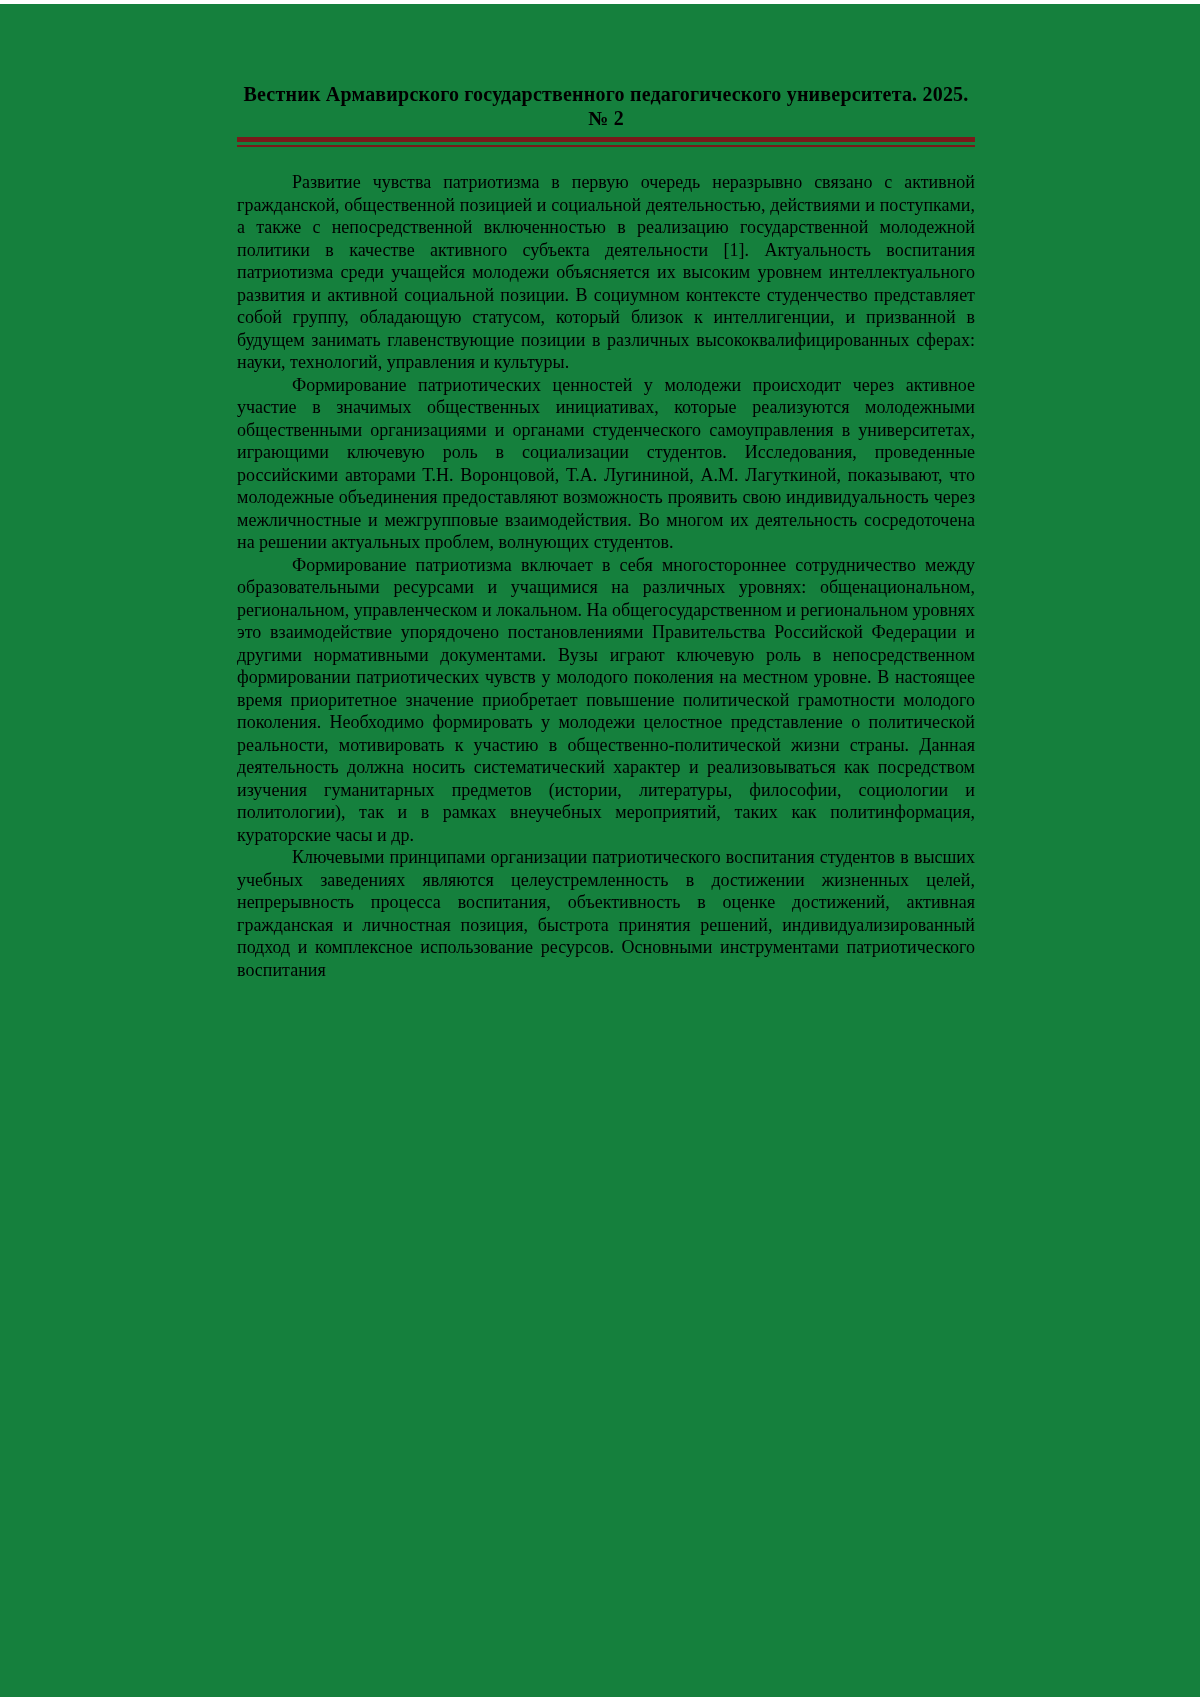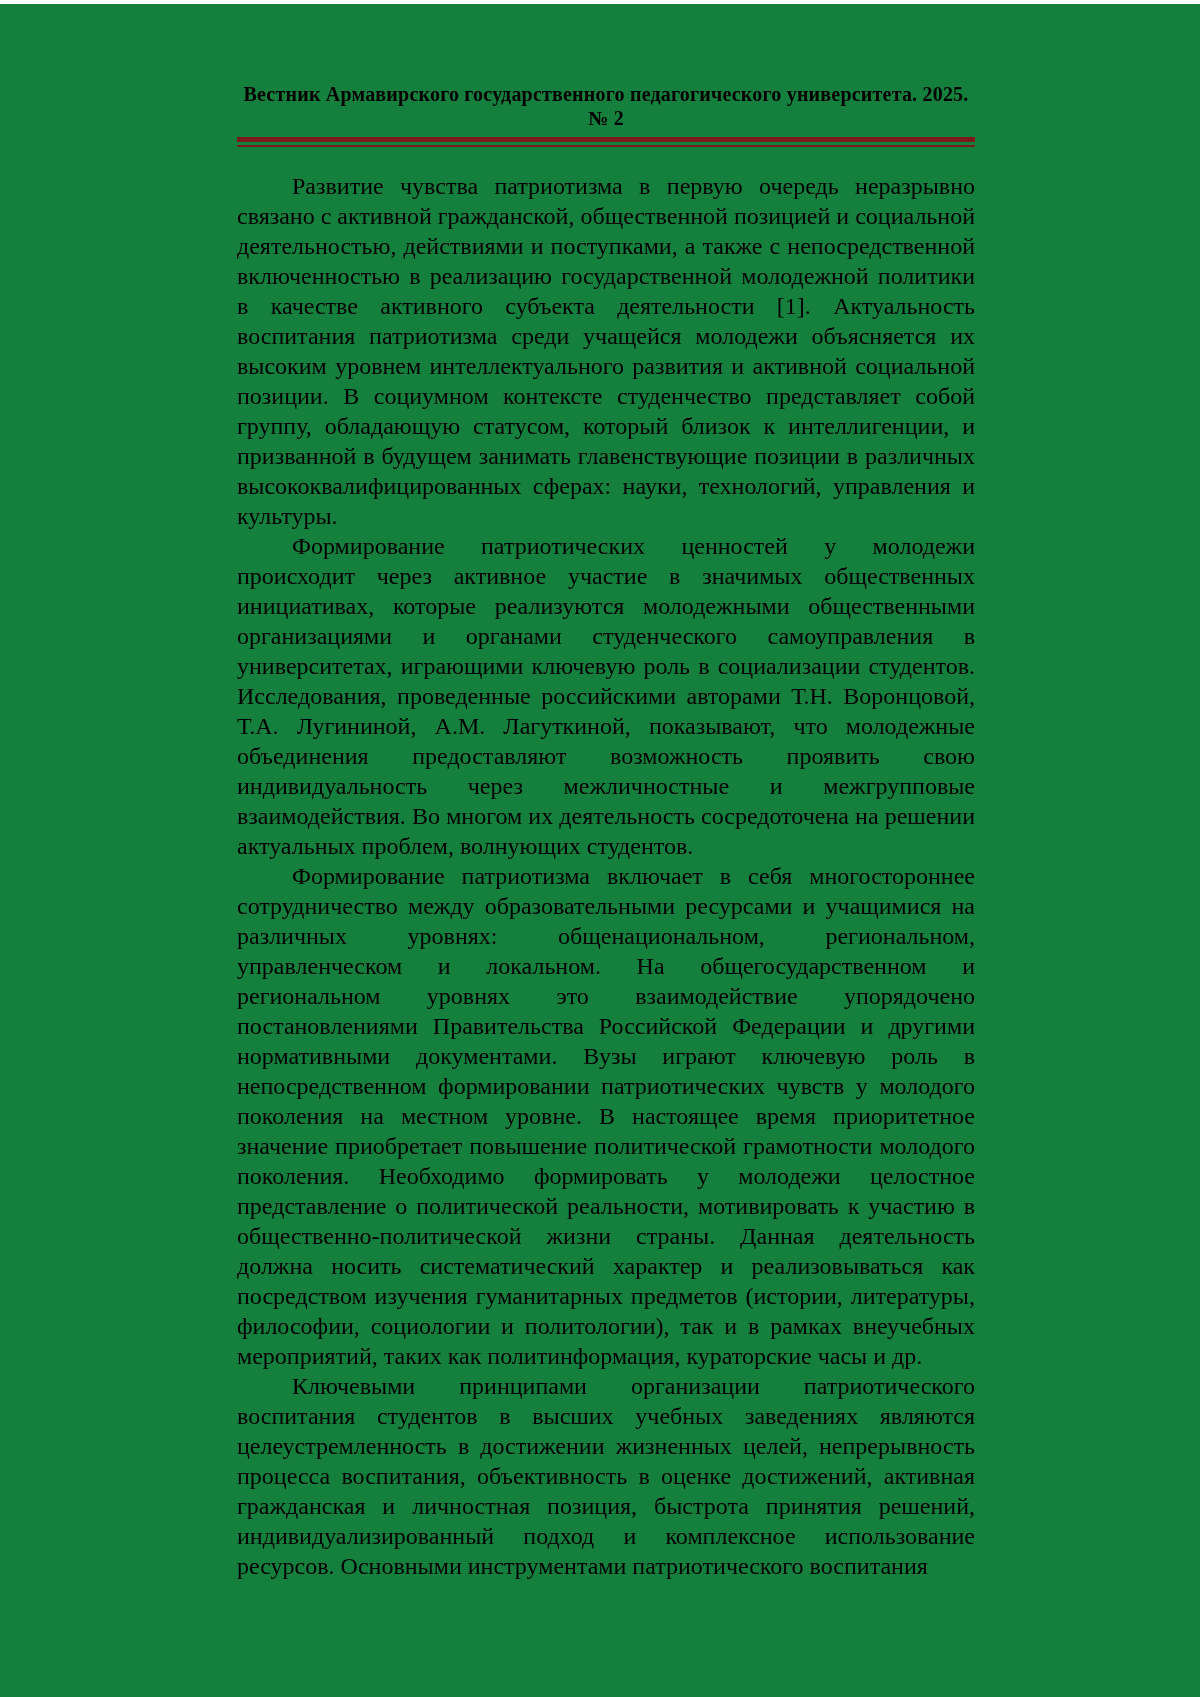--- a/index.html
+++ b/index.html
@@ -30,21 +30,21 @@
     height: 5px;
     background: var(--accent, #7a1a1a);
   }
   .rule-thin {
     height: 2px;
     background: var(--accent, #7a1a1a);
     margin-top: 3px;
   }
   .page-body {
     padding: 24px 225px 0 237px;
-    font-size: 24px;
+    font-size: 18px;
     line-height: 1.25;
     text-align: justify;
   }
   .para {
     text-indent: 55px;
     text-align: justify;
     hyphens: auto;
     -webkit-hyphens: auto;
   }
   .page-footer {

